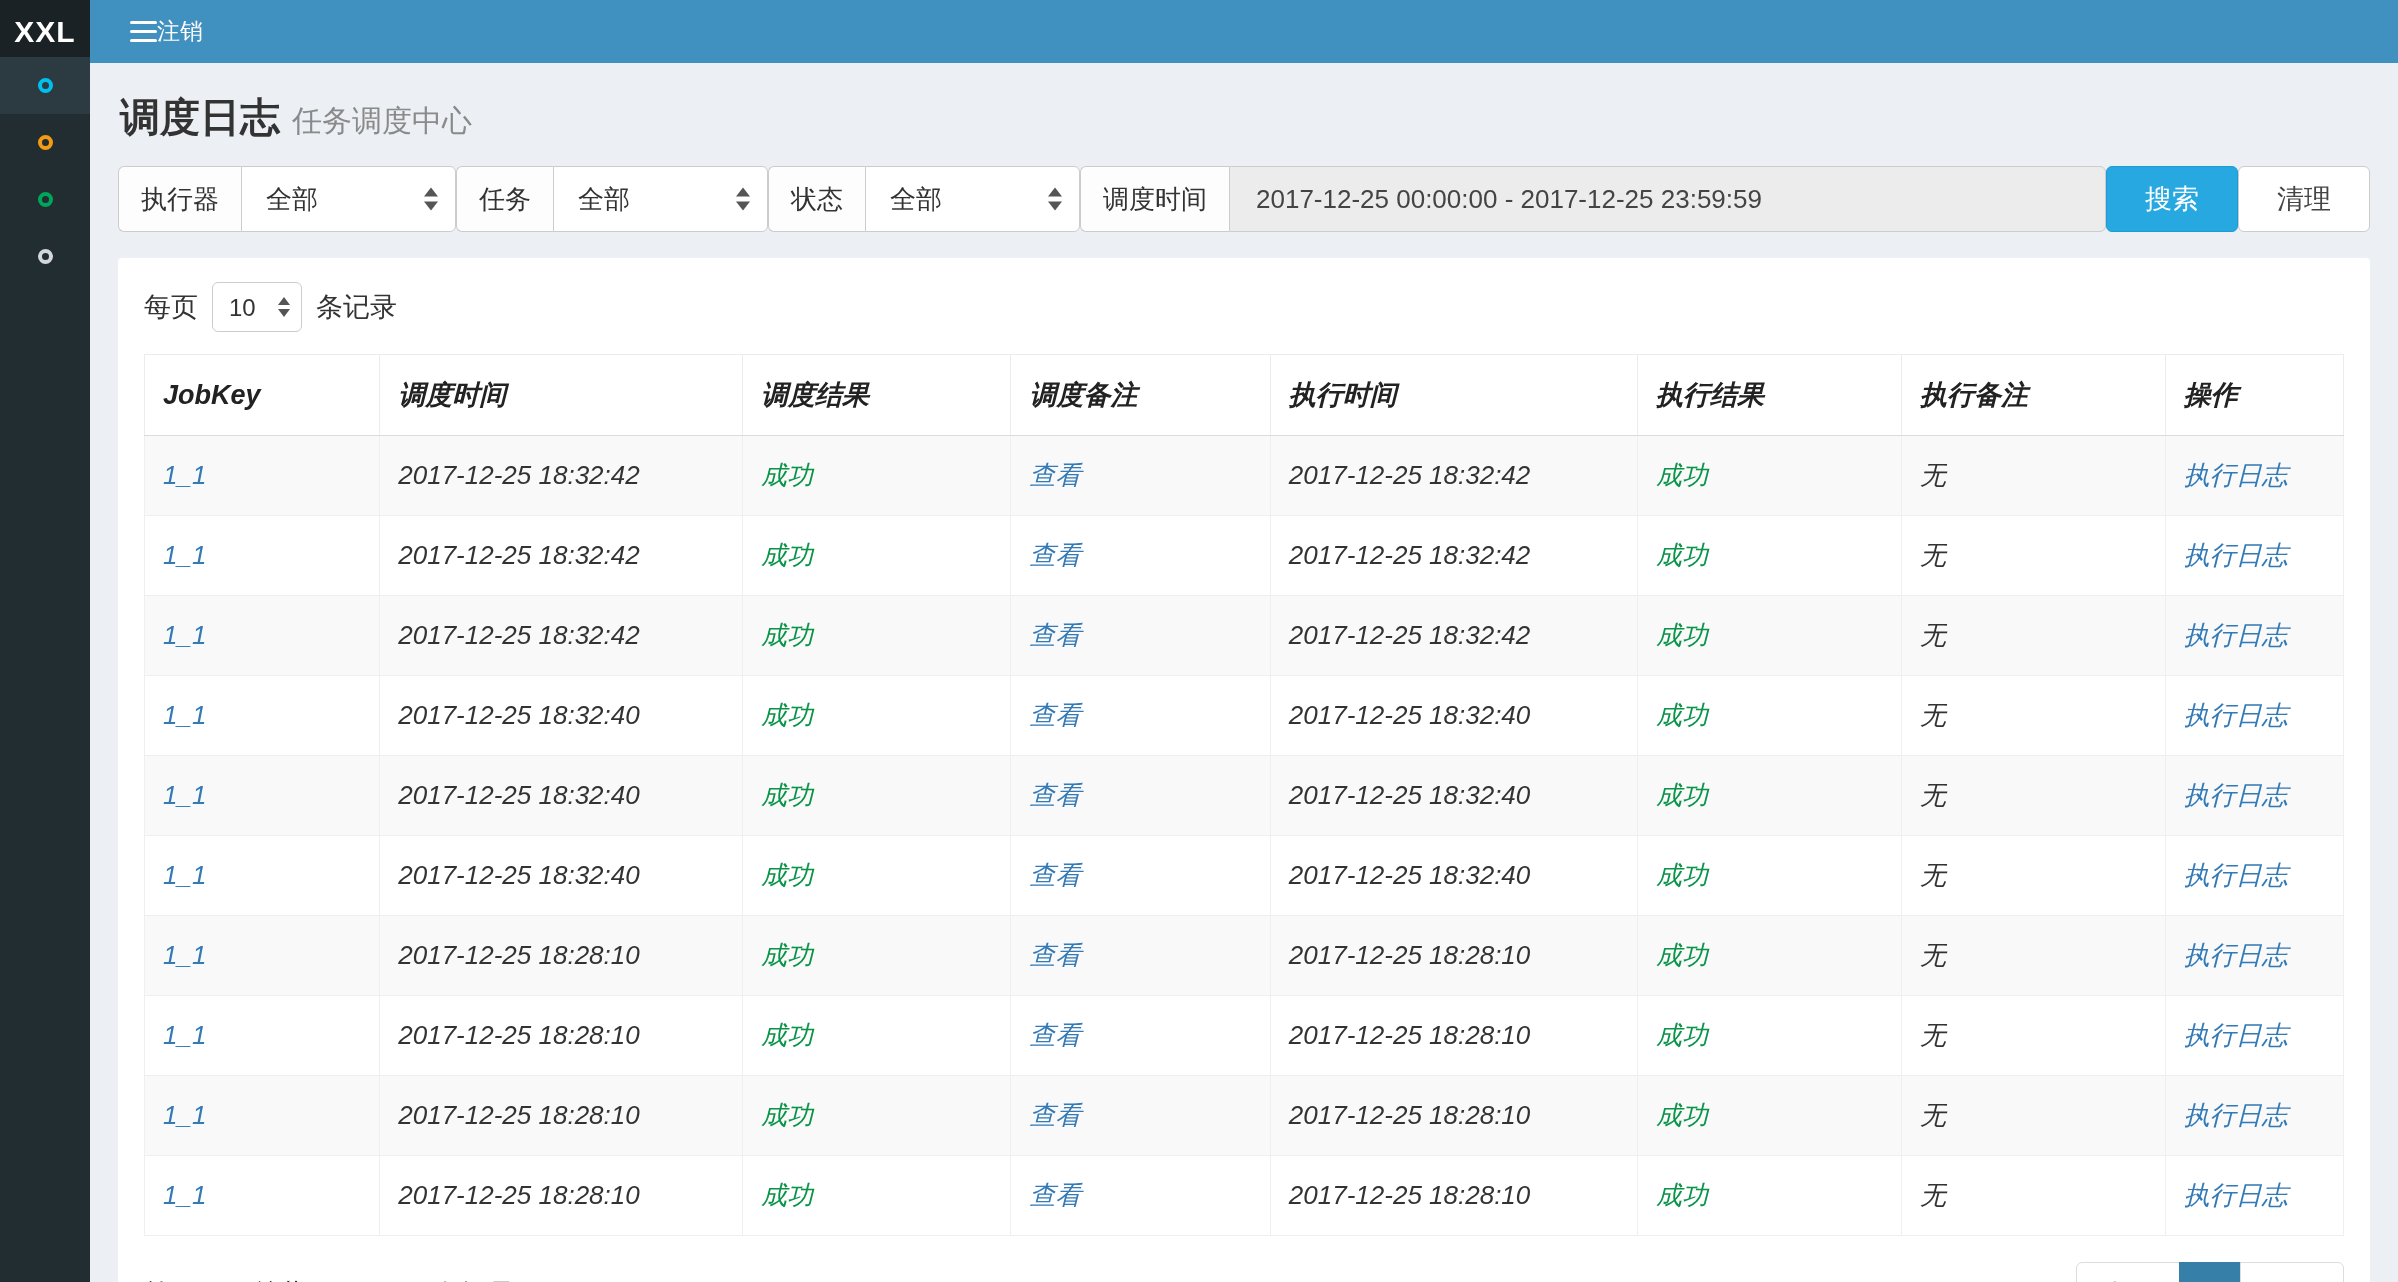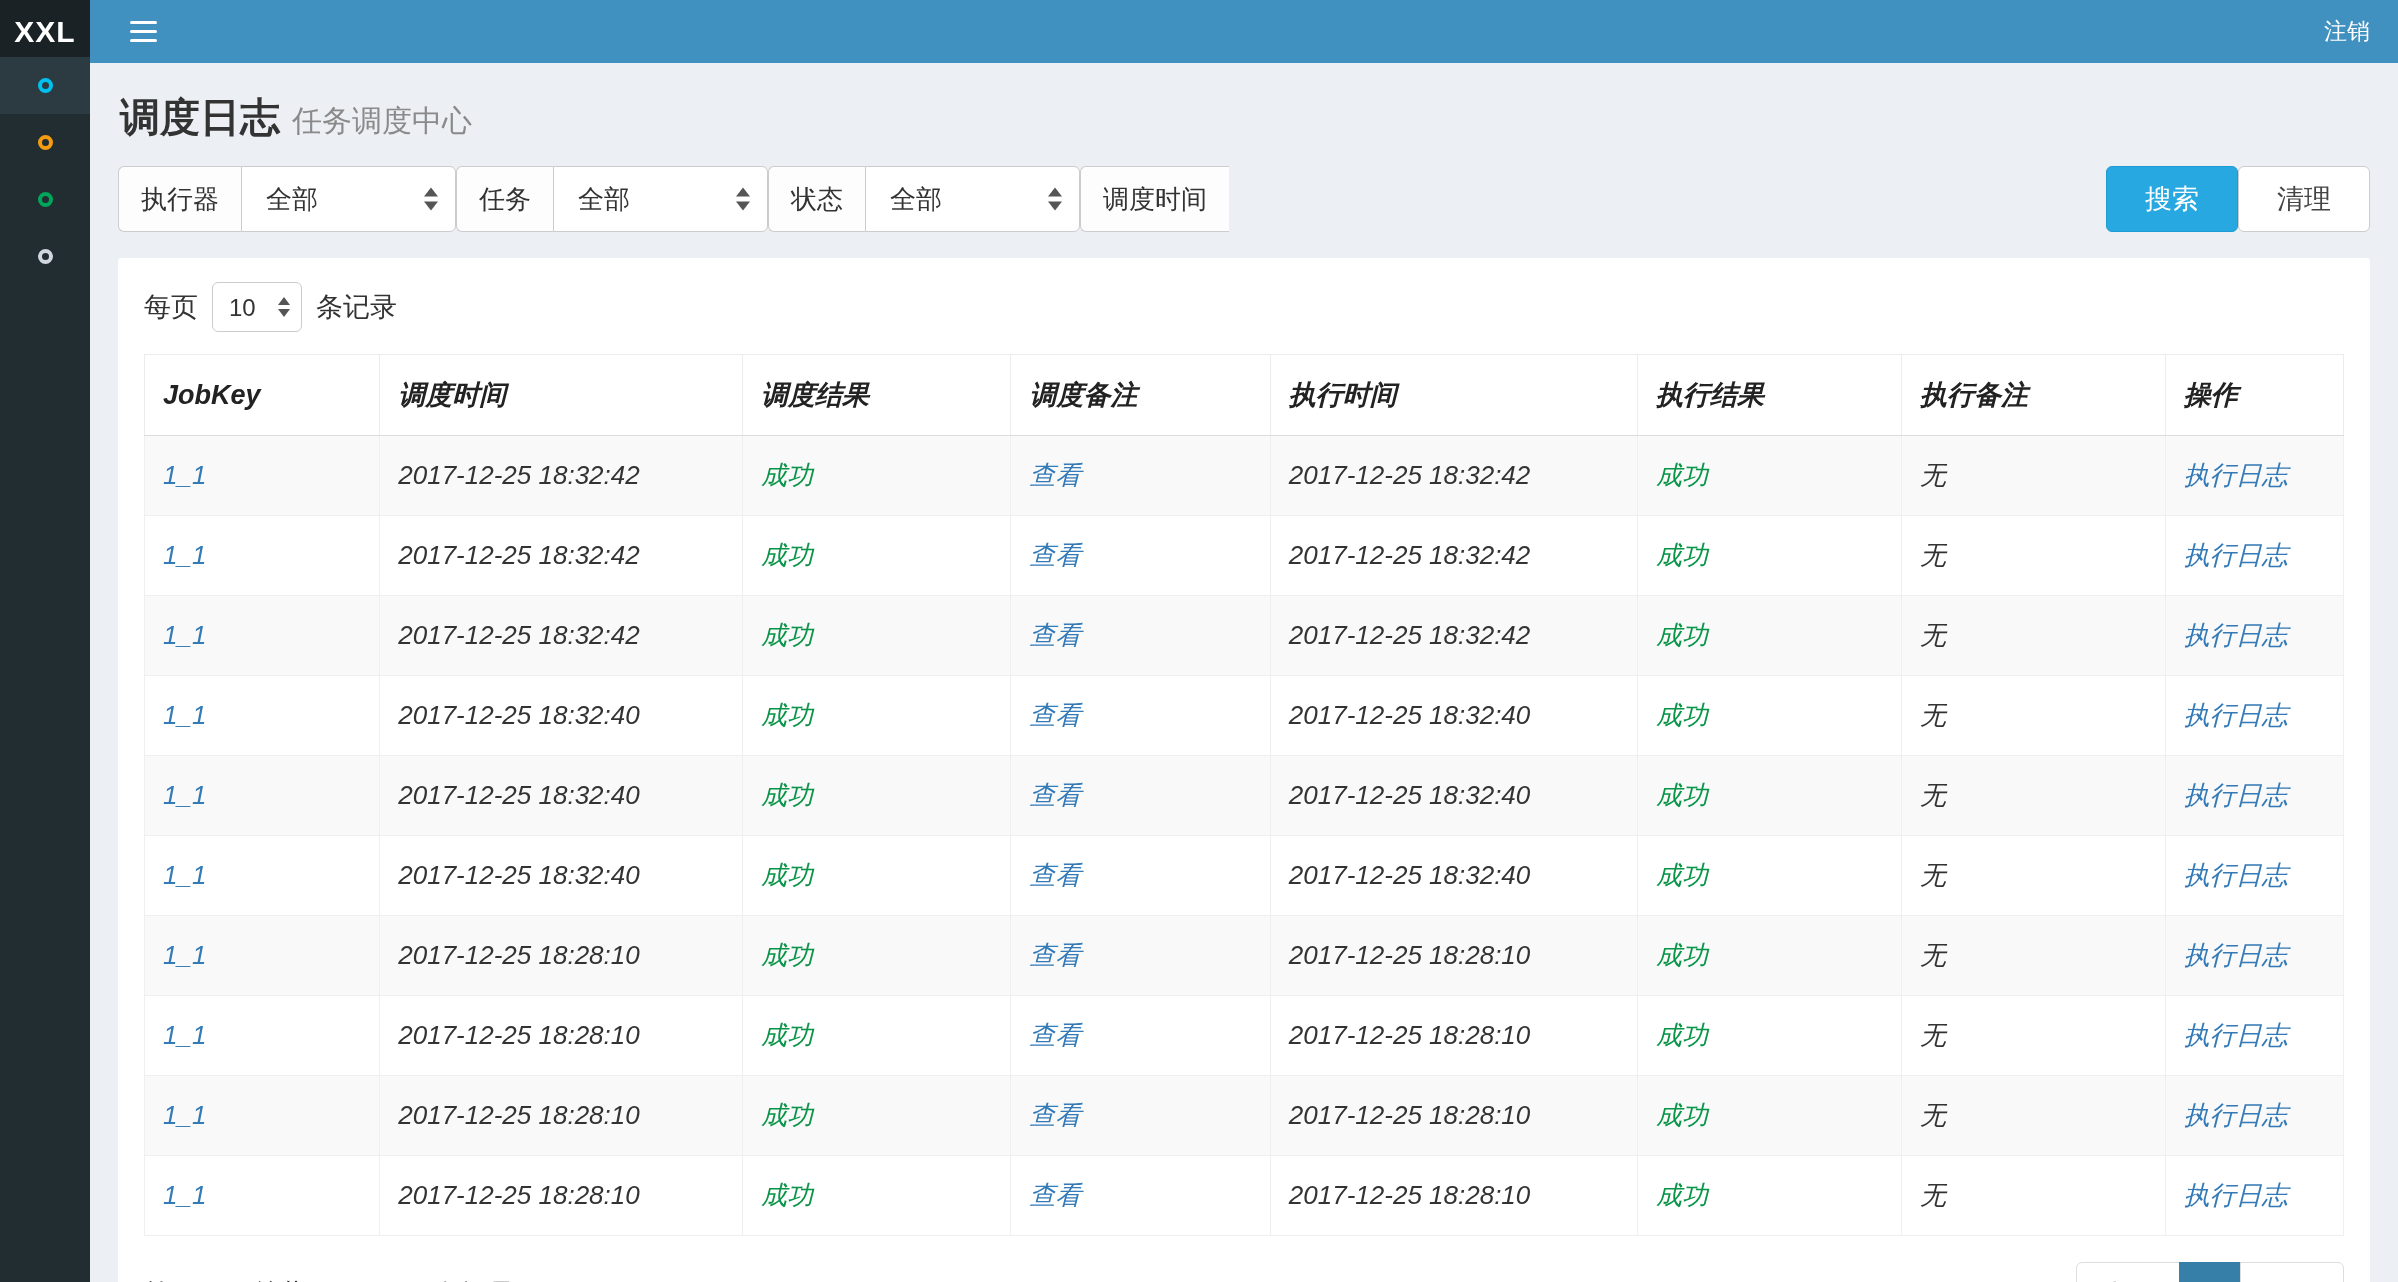--- a/index.html
+++ b/index.html
@@ -14,21 +14,21 @@
 
   
   .navbar { height: 63px; display: flex; }
   .logo {
     width: 90px; background: var(--logo-bg, #1a2226); color: #fff;
     font-weight: 700; font-size: 30px; letter-spacing: 1px;
     display: flex; align-items: center; justify-content: center; cursor: pointer;
   }
   .navbar-main {
     flex: 1; background: var(--navbar-bg, #4090c0);
-    display: flex; align-items: center; justify-content: space-between;
+    display: flex; align-items: center; justify-content: flex-start;
     padding: 0 28px 0 40px;
   }
   .hamburger { width: 27px; height: 21px; display: flex; flex-direction: column; justify-content: space-between; cursor: pointer; }
   .hamburger span { display: block; height: 3px; background: #fff; border-radius: 2px; }
   .logout { color: #fff; font-size: 23px; cursor: pointer; }
 
   
   .sidebar {
     position: absolute; left: 0; top: 57px; bottom: 0; width: 90px;
     background: var(--sidebar-bg, #222d32);
@@ -199,20 +199,21 @@
         </select>
         <span class="select-arrows">
             <i class="tri-up"></i>
             <i class="tri-down"></i>
           </span>
       </div>
     </div>
 
     <div class="input-group date-group">
       <span class="addon">调度时间</span>
+      <input class="date-input" readonly="" value="2017-12-25 00:00:00 - 2017-12-25 23:59:59" style="">
     </div>
 
     <button class="btn btn-search">搜索</button>
     <button class="btn btn-clear">清理</button>
   </div>
 
   <div class="box">
 
     <div class="page-size-row">
       <span>每页</span>

